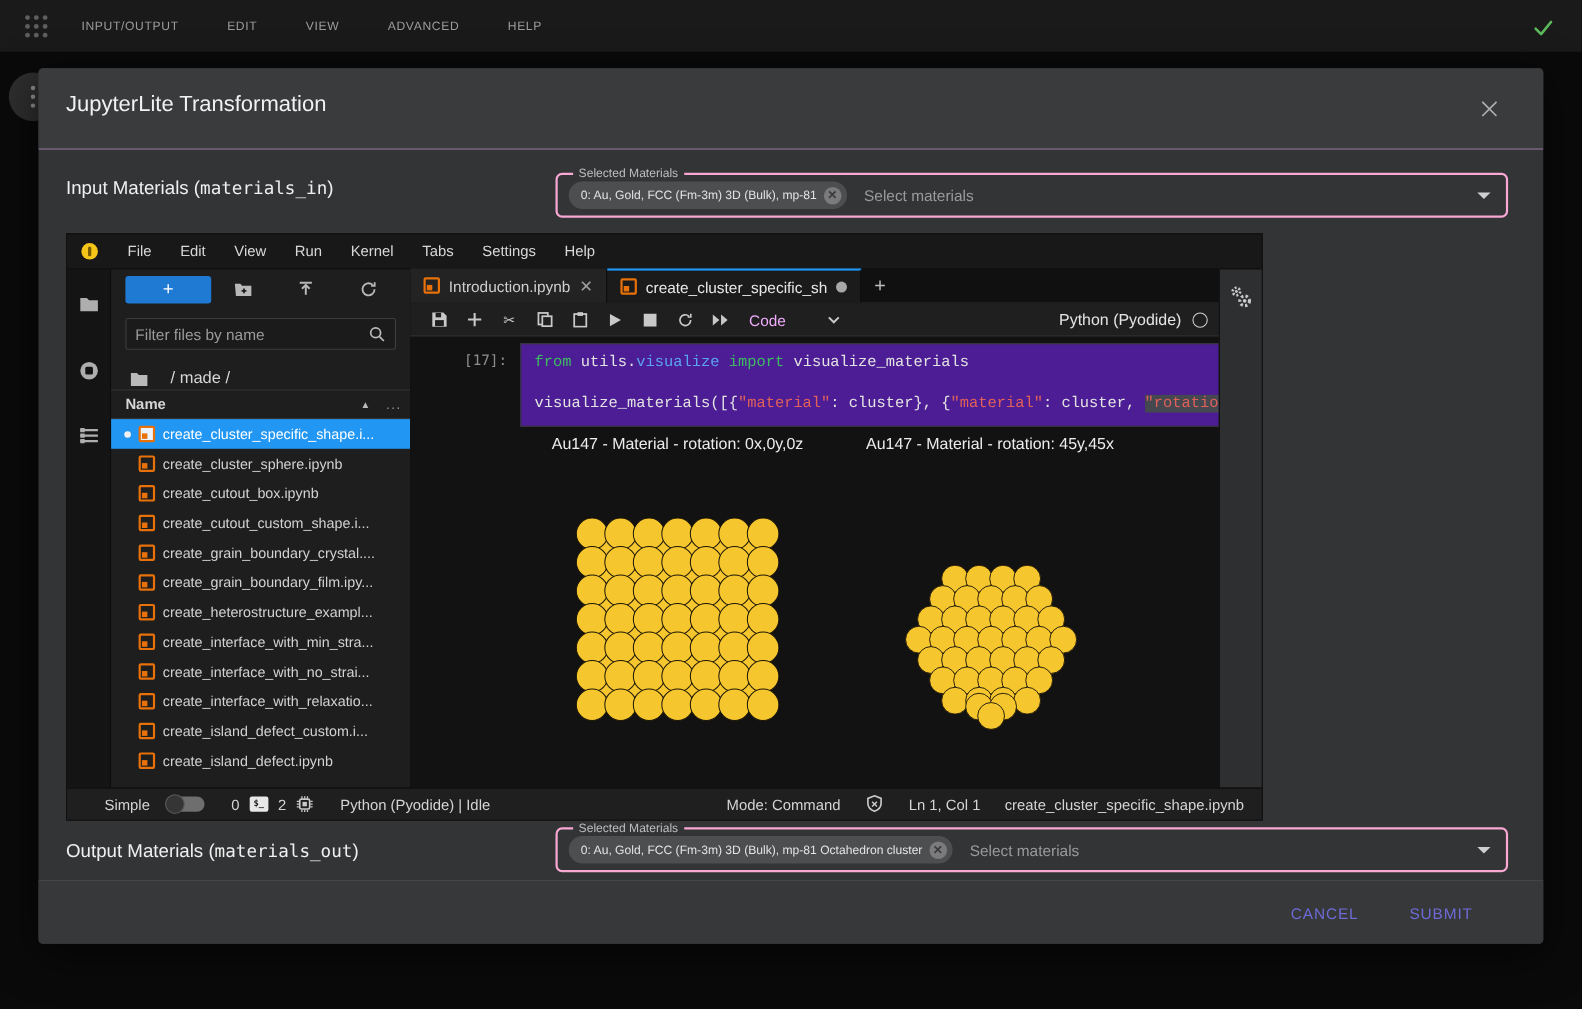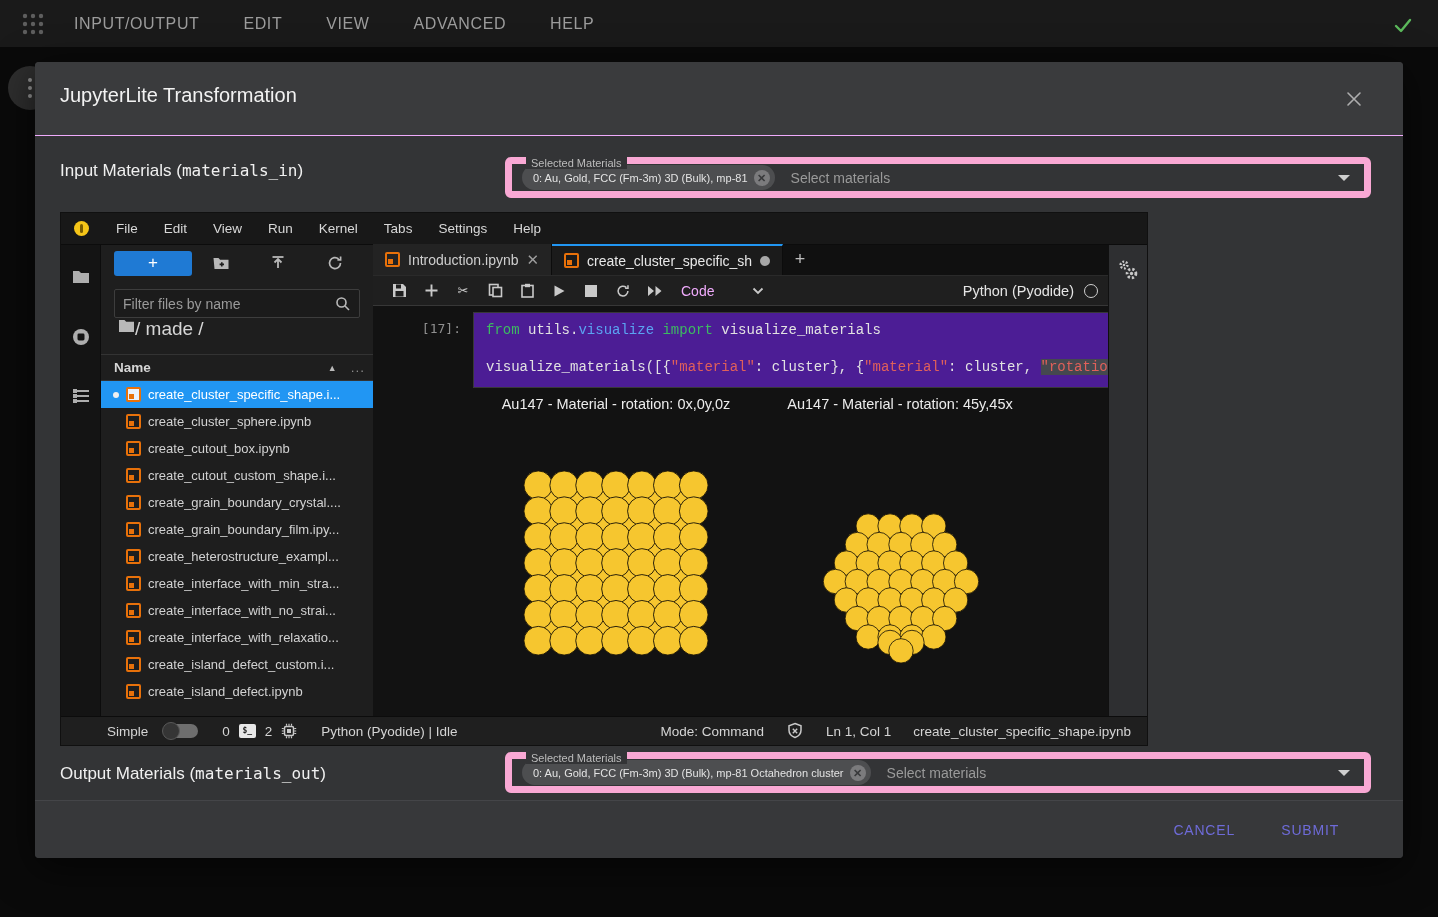--- a/index.html
+++ b/index.html
@@ -4,37 +4,37 @@
 <style>
   * { margin:0; padding:0; box-sizing:border-box; }
   html,body { background:#0a0a0a; }
   body { font-family:"Liberation Sans", sans-serif; color:#ddd; }
   .screen { position:relative; width:1438px; height:917px; overflow:hidden; background:#0a0a0a; }
 
   
   .appbar { position:absolute; left:0; top:0; width:1438px; height:47px; background:#1a1a1a; display:flex; align-items:center; }
   .waffle { margin-left:20px; width:26px; height:26px; opacity:.8; }
   .appbar-menus { display:flex; margin-left:28px; gap:44px; }
-  .appbar-menu { color:#9c9c9c; font-size:16px; letter-spacing:.6px; font-weight:500; cursor:pointer; }
+  .appbar-menu { color:#9c9c9c; font-size:11px; letter-spacing:.6px; font-weight:500; cursor:pointer; }
   .app-check { position:absolute; right:24px; top:14px; }
 
   
   .fab-behind { position:absolute; left:8px; top:66px; width:44px; height:44px; border-radius:50%; background:#2e2e2e; display:flex; flex-direction:column; align-items:center; justify-content:center; gap:4px; }
   .fab-behind i { width:4px; height:4px; border-radius:50%; background:#8f8f8f; }
 
   
   .dialog { position:absolute; left:35px; top:62px; width:1368px; height:796px; background:#333436; border-radius:4px; box-shadow:0 10px 40px rgba(0,0,0,.6); }
   .dlg-header { position:absolute; left:0; top:0; right:0; height:74px; background:#3a3b3d; border-radius:4px 4px 0 0; border-bottom:1px solid #f0abfc; }
   .dlg-title { position:absolute; left:25px; top:22px; font-size:20px; color:#f2f2f2; font-weight:400; }
   .dlg-close { position:absolute; right:38px; top:26px; width:22px; height:22px; cursor:pointer; opacity:.85; }
 
   .mat-row-label { position:absolute; left:25px; font-size:17px; color:#f0f0f0; }
   .mono { font-family:"DejaVu Sans Mono", monospace; font-size:16px; }
 
-  .mat-field { position:absolute; left:470px; width:866px; height:41px; border:7px solid #f9a8d4; border-radius:6px; display:flex; align-items:center; padding:0 14px 0 10px; }
+  .mat-field { position:absolute; left:470px; width:866px; height:41px; border:2px solid #f9a8d4; border-radius:6px; display:flex; align-items:center; padding:0 14px 0 10px; }
   .mat-field-label { position:absolute; left:14px; top:-7px; background:#333436; padding:0 5px; font-size:11px; color:#bdbdbd; }
   .chip { display:flex; align-items:center; gap:6px; background:#4d4e50; border-radius:13px; height:25px; padding:0 5px 0 11px; max-width:640px; }
   .chip-text { font-size:11px; color:#e3e3e3; white-space:nowrap; }
   .chip-x { width:16px; height:16px; border-radius:50%; background:#7b7b7d; color:#38393b; font-size:11px; line-height:16px; text-align:center; font-weight:700; cursor:pointer; }
   .mat-placeholder { margin-left:16px; font-size:14px; color:#9a9a9a; }
   .mat-caret { margin-left:auto; width:0; height:0; border-left:6px solid transparent; border-right:6px solid transparent; border-top:6px solid #cfcfcf; cursor:pointer; }
 
   
   .jupyter { position:absolute; left:25px; top:150px; width:1088px; height:534px; background:#161616; border:1px solid #101010;padding-left:36px; }
   .jmenubar { position:absolute; left:0; top:0; right:0; height:32px; background:#181818; display:flex; align-items:center; border-bottom:1px solid #0c0c0c; }
@@ -47,21 +47,21 @@
   .jrail { position:absolute; left:0; top:0; width:40px; bottom:0; background:#141414; border-right:1px solid #0c0c0c; display:flex; flex-direction:column; align-items:center; padding-top:22px; gap:40px; }
   .jrail .ricon { opacity:.85; cursor:pointer; }
 
   .jfiles { position:absolute; left:40px; top:0; width:272px; bottom:0; background:#1e1e1e; }
   .fb-toolbar { display:flex; align-items:center; height:36px; padding:0 10px 0 13px; }
   .btn-new { width:78px; height:25px; background:#1f7ad4; border-radius:3px; color:#fff; font-size:17px; line-height:23px; text-align:center; cursor:pointer; }
   .fb-iconbtn { flex:1; display:flex; justify-content:center; cursor:pointer; opacity:.9; }
   .fb-filter { margin:8px 13px 0 13px; height:29px; background:#1b1b1b; border:1px solid #3d3d3d; border-radius:2px; display:flex; align-items:center; padding:0 8px; }
   .fb-filter input { flex:1; background:transparent; border:none; outline:none; color:#cfcfcf; font-size:14px; font-family:"Liberation Sans",sans-serif; }
   .fb-filter input::placeholder { color:#9a9a9a; }
-  .fb-crumb { display:flex; align-items:flex-start; gap:0; height:34px; padding-left:17px; font-size:19px; color:#d6d6d6; }
+  .fb-crumb { display:flex; align-items:flex-end; gap:20px; height:34px; padding-left:17px; font-size:15px; color:#d6d6d6; }
   .fb-colhead { display:flex; align-items:center; height:27px; margin:2px 0 0 0; padding:0 8px 0 13px; border-top:1px solid #333; border-bottom:1px solid #333; font-size:13.5px; font-weight:700; color:#d6d6d6; }
   .fb-colhead .sort { margin-left:auto; font-size:9px; color:#bbb; }
   .fb-colhead .more { margin-left:14px; color:#8a8a8a; letter-spacing:1px; font-weight:400; }
   .jrow { display:flex; align-items:center; height:27px; padding-left:14px; gap:7px; font-size:13px; color:#d2d2d2; cursor:pointer; white-space:nowrap; }
   .jrow.selected { background:#2196f3; color:#fff; }
   .jrow .bullet { width:6px; height:6px; border-radius:50%; background:#f0f0f0; margin-left:-2px; }
   .jrow .nbspacer { width:4px; }
   .nb-icon { width:15px; height:15px; border:2px solid #e8710a; border-radius:2px; position:relative; background:transparent; flex:none; }
   .nb-icon::after { content:""; position:absolute; left:1px; bottom:1px; width:5px; height:5px; background:#e8710a; }
   .jrow.selected .nb-icon { background:#eaf3ff; }
@@ -91,21 +91,21 @@
   .tok-kw { color:#3dbb61; }
   .tok-mod { color:#5ba3f2; }
   .tok-str { color:#e0605a; }
   .tok-plain { color:#e2e2e2; }
   .hl { background:#45484f; }
 
   .out-title { position:absolute; top:90px; transform:translateX(-50%); font-size:14.5px; color:#ececec; white-space:nowrap; }
   .cluster { position:absolute; }
 
   .jstatus { position:absolute; left:0; bottom:0; right:0; height:29px; background:#1f1f1f; border-top:1px solid #0c0c0c; display:flex; align-items:center; font-size:13.5px; color:#d4d4d4; }
-  .st-left { display:flex; align-items:center; margin-left:46px; gap:10px; }
+  .st-left { display:flex; align-items:center; margin-left:34px; gap:10px; }
   .toggle { width:34px; height:14px; border-radius:8px; background:#6e6e6e; position:relative; margin-left:6px; cursor:pointer; }
   .toggle .knob { position:absolute; left:-2px; top:-2px; width:18px; height:18px; border-radius:50%; background:#353535; border:1px solid #585858; }
   .st-counts { display:flex; align-items:center; gap:9px; margin-left:24px; }
   .term-badge { width:17px; height:14px; background:#e8e8e8; border-radius:2px; color:#222; font-family:"DejaVu Sans Mono",monospace; font-size:8px; font-weight:700; text-align:center; line-height:14px; }
   .st-kernel { margin-left:24px; }
   .st-right { margin-left:auto; display:flex; align-items:center; gap:22px; margin-right:16px; }
 
   .jrightrail { position:absolute; right:0; top:0; width:39px; bottom:0; background:#2e2f31; border-left:1px solid #101010; display:flex; justify-content:center; padding-top:12px; }
 
   

